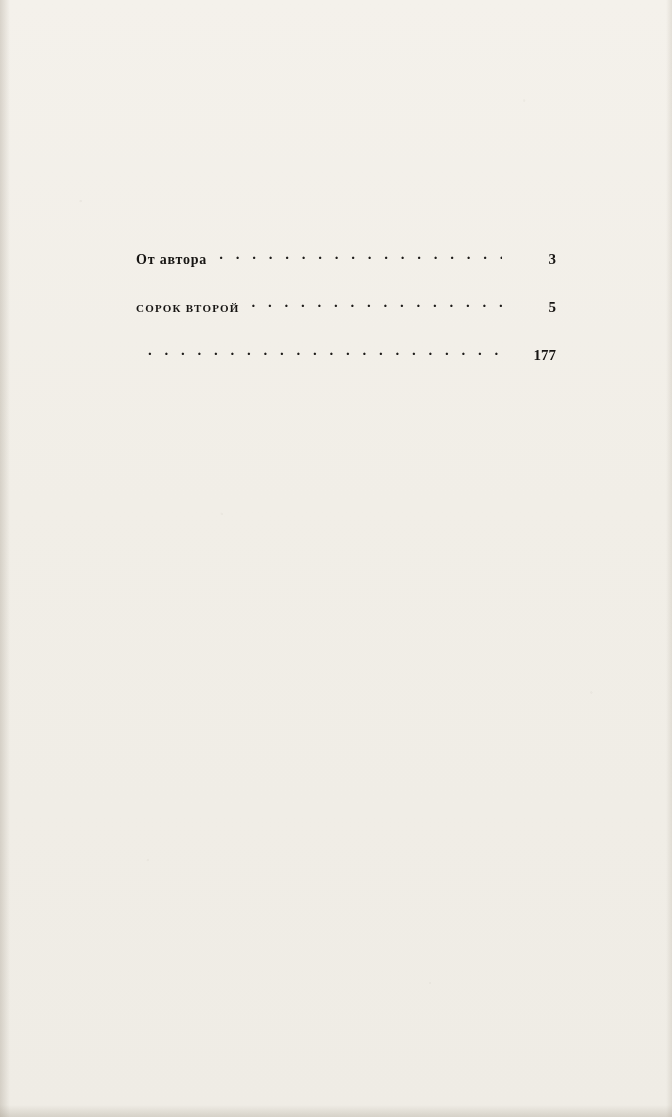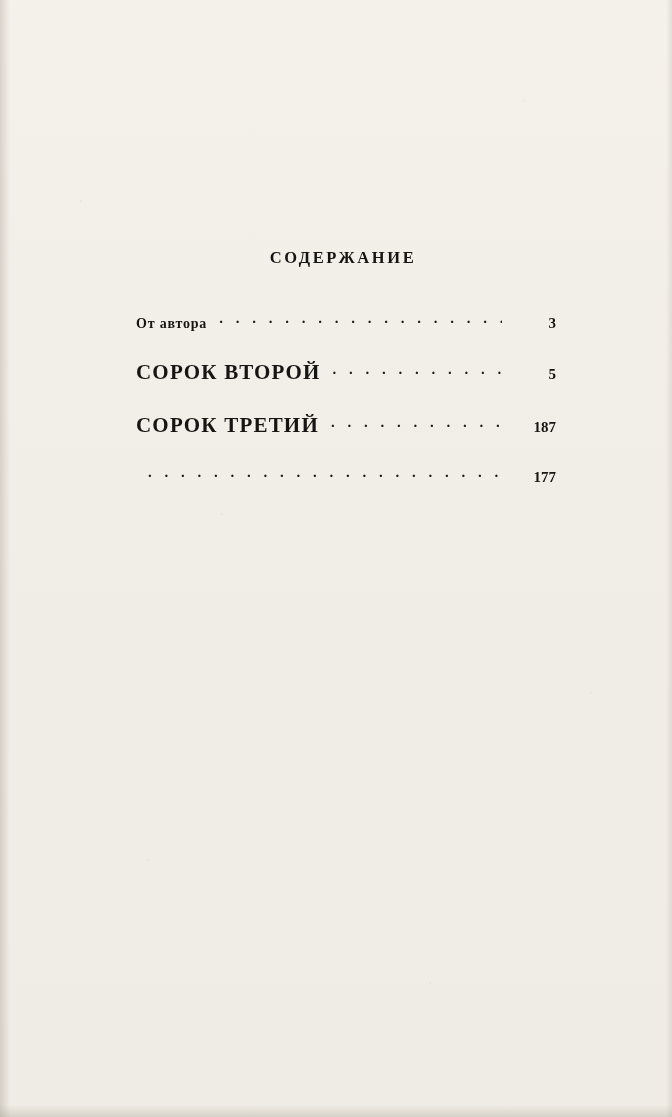--- a/index.html
+++ b/index.html
@@ -80,21 +80,21 @@
 
   .toc-row {
     display: flex;
     align-items: baseline;
     margin-bottom: 28px;
     white-space: nowrap;
   }
 
   .toc-label {
     font-weight: bold;
-    font-size: 21px;
+    font-size: 11px;
     letter-spacing: 1.2px;
     color: #171513;
     flex: 0 0 auto;
   }
 
   .toc-row.small .toc-label {
     font-size: 14px;
     letter-spacing: 0.8px;
   }
 
@@ -128,41 +128,35 @@
 </head>
 <body>
 
 <div class="page">
   <div class="edge-left"></div>
   <div class="edge-right"></div>
   <div class="edge-bottom"></div>
 
   <div class="content">
 
-    <h1 class="toc-title">СОДЕРЖАНИЕ</h1>
 
     <ul class="toc-list">
 
       <li class="toc-row small">
         <span class="toc-label">От автора</span>
         <span class="toc-leader"></span>
         <span class="toc-page">3</span>
       </li>
 
       <li class="toc-row">
         <span class="toc-label">СОРОК ВТОРОЙ</span>
         <span class="toc-leader"></span>
         <span class="toc-page">5</span>
       </li>
 
-      <li class="toc-row">
-        <span class="toc-label">СОРОК ТРЕТИЙ</span>
-        <span class="toc-leader"></span>
-        <span class="toc-page">187</span>
-      </li>
 
       <li class="toc-row">
         <span class="toc-leader"></span>
         <span class="toc-page">177</span>
       </li>
 
     </ul>
   </div>
 </div>
 

